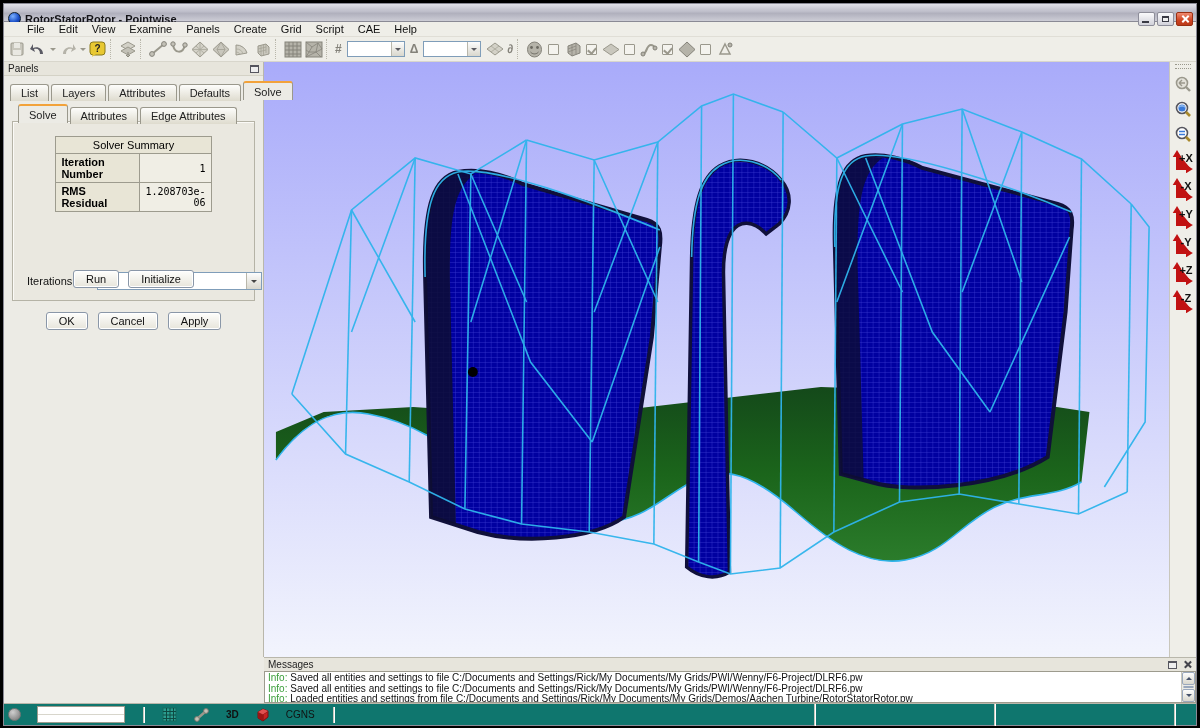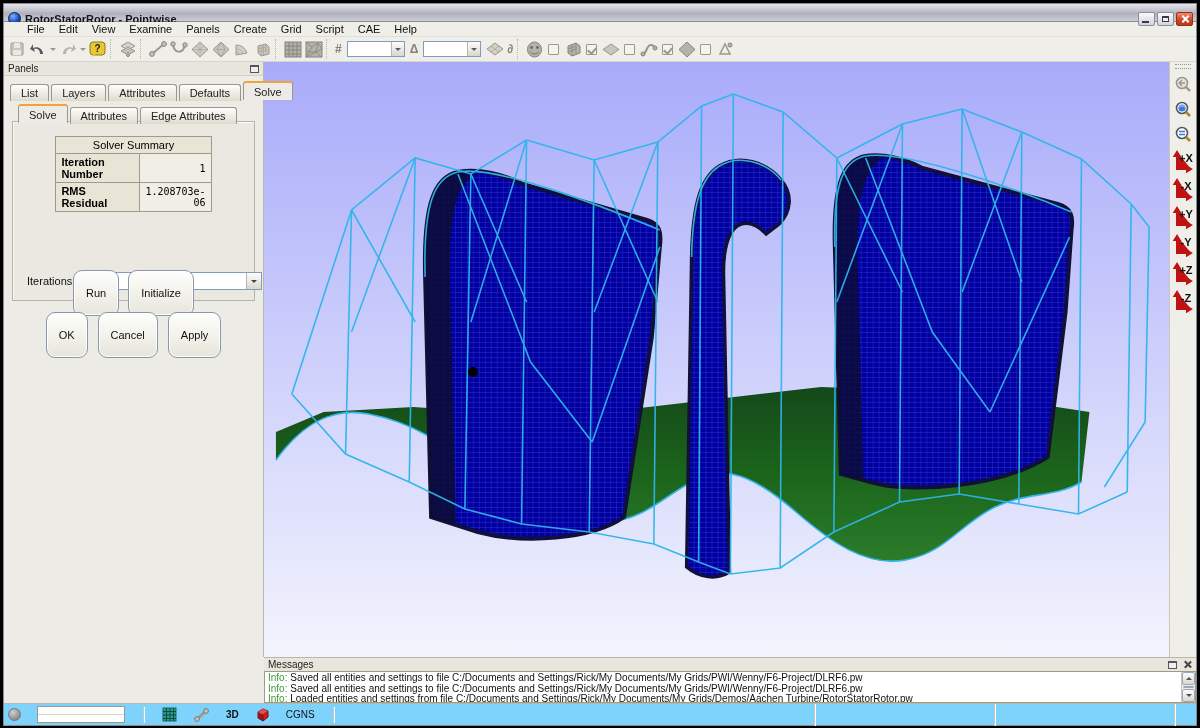--- a/index.html
+++ b/index.html
@@ -68,21 +68,21 @@
   .solver-table td.lbl { background:#E8E5D6; font-weight:bold; width:84px; }
   .solver-table td.val { background:#F0EEE5; width:66px; text-align:right; font-family:"DejaVu Sans Mono",monospace; font-size:10px; }
 
   .iter-row { position:absolute; left:14px; top:118px; right:14px; display:flex; align-items:center;margin-top:32px; }
   .iter-row label { font-size:11px; color:#111; }
   .iter-combo { display:flex; height:18px; border:1px solid #7F9DB9; background:#fff; margin-left:22px; flex:1; }
   .iter-combo input { flex:1; min-width:0; border:0; outline:0; font-size:11px; padding:0 3px; font-family:"Liberation Sans",sans-serif; }
   .iter-combo .cbtn { width:15px; background:linear-gradient(180deg,#fdfdfd,#d9d7cd); border-left:1px solid #b9b7ab; display:flex; align-items:center; justify-content:center; }
   .iter-combo .cbtn::after { content:""; border:3px solid transparent; border-top-color:#444; margin-top:3px; }
 
-  .xpbtn { font-size:11px; color:#111; border:1px solid #8A97A8; border-radius:9px; padding:16px 12px;
+  .xpbtn { font-size:11px; color:#111; border:1px solid #8A97A8; border-radius:3px; padding:2px 12px;
     background:linear-gradient(180deg,#fefefc,#e7e5db); box-shadow:inset 0 0 0 1px #fff; }
   .run-row { position:absolute; left:0; right:0; top:148px; display:flex; justify-content:center; gap:9px; }
   .ok-row { position:absolute; left:0; right:0; top:250px; display:flex; justify-content:center; gap:10px; }
 
   
   .viewport { flex:1; min-width:0; position:relative; background:linear-gradient(180deg,#a9abfa,#f2f4fd); }
   .viewport svg { display:block; width:100%; height:100%; }
 
   
   .right-toolbar { width:27px; flex:0 0 27px; background:#EFEEE8; border-left:1px solid #c9c7bc; display:flex; flex-direction:column; align-items:center; padding-top:2px; }
@@ -101,21 +101,21 @@
   .msg-lines { flex:1; padding:1px 3px; overflow:hidden; }
   .msg-line { font-size:10px; line-height:10.5px; color:#111; white-space:nowrap; }
   .msg-line .info { color:#3a9e3a; }
   .vscroll { width:14px; flex:0 0 14px; background:#ECEBE5; border-left:1px solid #c9c7bc; display:flex; flex-direction:column; }
   .sarrow { height:13px; border:1px solid #9aa8bd; border-radius:2px; background:linear-gradient(180deg,#fdfdfd,#d9d7cd); display:flex; align-items:center; justify-content:center; }
   .sarrow.up::after { content:""; border:3px solid transparent; border-bottom-color:#44506a; margin-bottom:3px; }
   .sarrow.down::after { content:""; border:3px solid transparent; border-top-color:#44506a; margin-top:3px; }
   .sthumb { flex:1; margin:1px 1px; border:1px solid #9aa8bd; border-radius:2px; background:linear-gradient(90deg,#fdfdfd,#dcdaD2); }
 
   
-  .statusbar { flex:0 0 22px; height:22px; background:#7dd3fc; border-top:1px solid #b9b7ab; display:flex; align-items:center; padding:0 4px; gap:16px; }
+  .statusbar { flex:0 0 22px; height:22px; background:#0f766e; border-top:1px solid #b9b7ab; display:flex; align-items:center; padding:0 4px; gap:16px; }
   .led { width:13px; height:13px; border-radius:50%; background:radial-gradient(circle at 35% 30%,#cfcfcf,#8e8e8e 70%,#6f6f6f); border:1px solid #777; }
   .status-field { width:88px; height:17px; background:#fff; border:1px solid #9d9b8e; display:flex; flex-direction:column; }
   .status-field .row { flex:1; }
   .status-field .row + .row { border-top:1px solid #d8d6cc; }
   .ssep { width:1px; height:16px; background:#c9c7bc; box-shadow:1px 0 0 #fff; margin:0 2px; }
   .sb-label { font-size:10px; font-weight:bold; color:#111; }
   .sb-label.thin { font-weight:normal;text-align:center; }
   .status-cells { margin-left:auto; display:flex; height:22px; align-items:center; }
   .status-cell { width:180px; height:100%; border-left:1px solid #c9c7bc; box-shadow:inset 1px 0 0 #fff; }
 </style>

